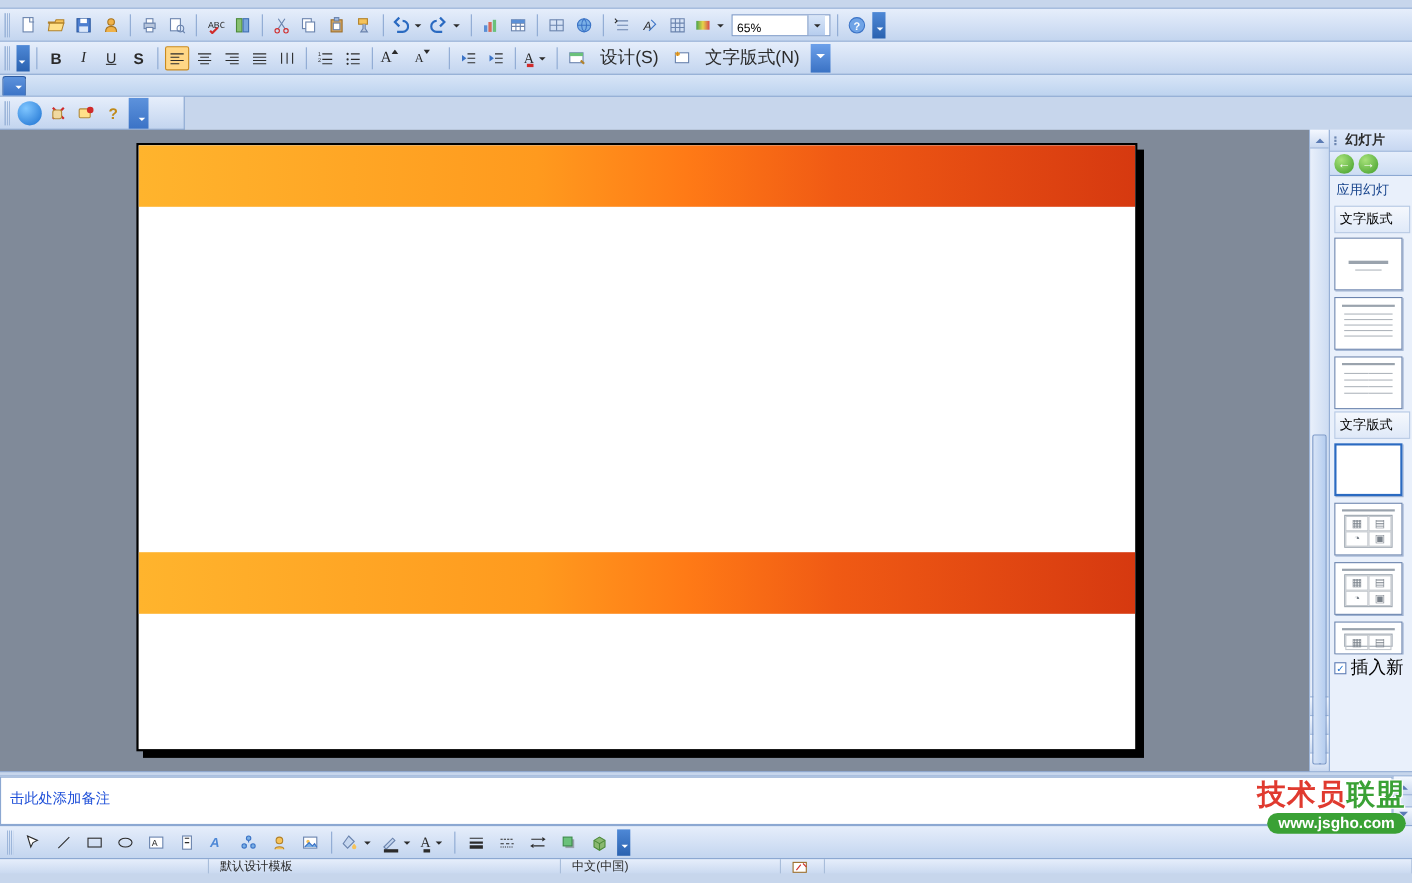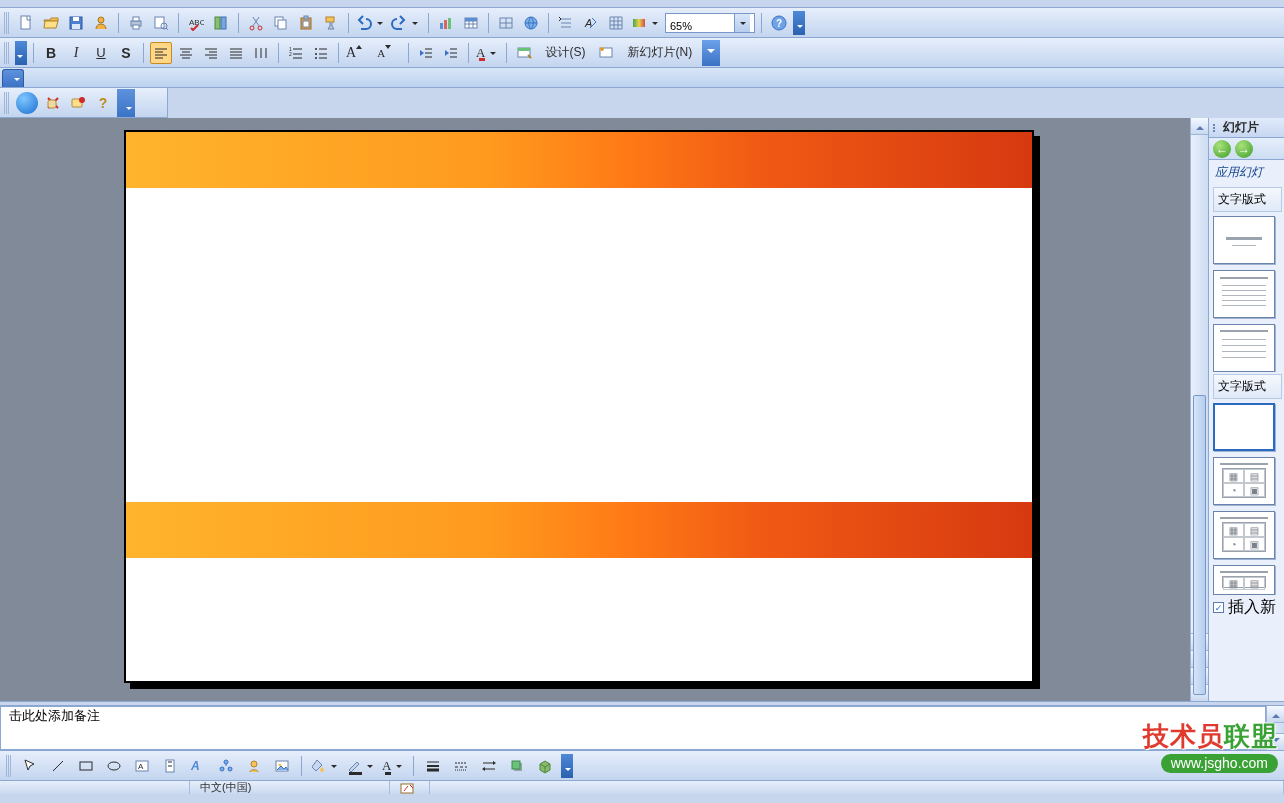--- a/index.html
+++ b/index.html
@@ -21,21 +21,21 @@
 .zoombox { width:90px; height:20px; background:#fff; border:1px solid #7a98c7; font-size:11px; padding:0 4px; display:flex; align-items:flex-end; justify-content:space-between; }
 .zoombox .dd { width:16px; height:18px; background:linear-gradient(#d9e6f8,#b6cdee); border-left:1px solid #7a98c7; display:flex; align-items:center; justify-content:center; }
 .zoombox .dd::after { content:""; border:3px solid transparent; border-top-color:#2b2b2b; position:relative; top:2px; }
 .zoombox input { border:none; outline:none; width:60px; font-size:11px; background:transparent; }
 
 
 .tb1 { height:30px; }
 
 .tb2 { height:30px; }
 .tb2 .tbtn.active { border:1px solid #c98a1f; background:#ffd786; }
-.txtbtn { padding:0 6px; font-size:12px; }
+.txtbtn { padding:0 6px; font-size:16px; }
 .wideend { background:linear-gradient(#6ca0ea,#3a72c4); height:26px; width:18px; display:flex; align-items:center; justify-content:center;}
 .wideend::after{content:"";border:4px solid transparent;border-top-color:#fff;}
 
 
 .tabby { height:20px; background:linear-gradient(#d8e5f7,#bdd3ef); border-bottom:1px solid #8ca8d2; display:flex; align-items:flex-end; }
 .tabby .tab { width:22px; height:18px; background:linear-gradient(#5d92dc,#3b73c6); border:1px solid #2d5aa0; border-bottom:none; border-radius:3px 3px 0 0; margin-left:2px; display:flex; align-items:flex-end; justify-content:flex-end; }
 .tabby .tab::after{content:"";border:3px solid transparent; border-top-color:#fff; margin:0 3px 3px 0;}
 
 
 .tb3 { height:30px; }
@@ -70,55 +70,55 @@
 .vscroll .navbtn.mid::after{content:""; width:6px;height:6px;border:1px solid #5b7bb4;}
 .vscroll .navbtn.mid{flex-direction:row;}
 
 
 .taskpane { width:76px; background:#e9f0fb; border-left:1px solid #8ca8d2; display:flex; flex-direction:column; font-size:12px; }
 .tp-title { height:20px; background:linear-gradient(#e0eafb,#c7d7f1); border-bottom:1px solid #8ca8d2; display:flex; align-items:center; padding:0 4px; gap:4px; font-weight:bold; color:#2b2b2b;}
 .tp-title .dots { width:6px; display:flex; flex-direction:column; gap:1px; }
 .tp-title .dots span{width:2px;height:2px;background:#6c85af;}
 .tp-nav { height:22px; background:linear-gradient(#e6eefb,#cdddf3); border-bottom:1px solid #8ca8d2; display:flex; align-items:center; gap:4px; padding:0 4px;}
 .tp-nav .rnd { width:18px;height:18px; border-radius:50%; background:radial-gradient(circle at 35% 30%,#a8e27a,#3e9c28); display:flex; align-items:center; justify-content:center; color:#fff; font-size:12px; font-weight:bold;}
-.tp-label { padding:4px 6px; color:#15428b;font-style:italic; }
+.tp-label { padding:4px 6px; color:#15428b; }
 .tp-section { background:linear-gradient(#f5f8fd,#dfe9f8); border:1px solid #b7c9e4; margin:2px 2px 0 4px; padding:3px 4px; font-size:12px;}
 .tp-thumbs { padding:4px 4px 0 4px; display:flex; flex-direction:column; gap:6px; overflow:hidden;}
 .tp-th { width:62px; height:48px; background:#fff; border:1px solid #6b84ae; box-shadow:1px 1px 0 #9eb2d2; position:relative; }
 .tp-th.sel { border:2px solid #2a6ac1; }
 .tp-th .ln { position:absolute; left:8px; right:8px; height:2px; background:#9aa3ad; }
 .tp-th .thin { height:1px; background:#b0b6bd; }
 .tp-insert { display:flex; align-items:center; gap:4px; padding:2px 4px; font-size:16px;}
 .tp-insert .chk{width:11px;height:11px;border:1px solid #5b7bb4;background:#fff;display:inline-flex;align-items:center;justify-content:center;}
 .tp-insert .chk::after{content:"✓";font-size:9px;color:#1a6fd0;}
 
 
 .splitter { height:5px; background:#c7d6ec; border-top:1px solid #8ca8d2; border-bottom:1px solid #8ca8d2; }
 .notespane { height:44px; display:flex; }
-.notesbody { flex:1; background:#fff; border:1px solid #8ca8d2; padding:0 8px; font-size:13px; color:#000000; }
+.notesbody { flex:1; background:#fff; border:1px solid #8ca8d2; padding:10px 8px; font-size:13px; color:#1d4ed8; }
 .notespane .vscroll{height:100%;}
 
 
 .drawtb { height:30px; background:linear-gradient(#e6eefb,#c3d5ef); border-top:1px solid #8ca8d2; display:flex; align-items:center; padding:2px 6px; gap:4px;}
 .drawtb .tbtn{min-width:24px;height:24px;}
 
 
 .status { height:14px; background:linear-gradient(#e6eefb,#cad9f0); border-top:1px solid #8ca8d2; display:flex; font-size:11px; color:#2b2b2b; }
 .status .cell { border-right:1px solid #a8bdda; padding:0 10px; display:flex; align-items:center; height:100%; overflow:hidden; }
 .status .cell.first{width:190px;}
 .status .cell.wide{width:320px;}
 .status .cell.wide2{width:200px;text-align:right;}
 .status .cell.ico{width:40px;}
 
 
-.wm { position:absolute; right:6px; bottom:30px; text-align:right; pointer-events:none; z-index:50;margin-left:41px;}
+.wm { position:absolute; right:6px; bottom:45px; text-align:right; pointer-events:none; z-index:50;margin-left:41px;}
 .wm .l1 { font-size:26px; font-weight:bold; letter-spacing:1px; position:relative; }
 .wm .l1 .red{color:#e03a2f;text-shadow:0 0 2px #fff,1px 1px 0 #fff,-1px -1px 0 #fff;}
 .wm .l1 .grn{color:#3aa135;text-shadow:0 0 2px #fff,1px 1px 0 #fff,-1px -1px 0 #fff;}
-.wm .l2 { font-size:14px; font-weight:normal; color:#fff; background:#3aa135; padding:1px 10px 2px; border-radius:10px; display:inline-block; margin-top:-2px;text-align:right;}
+.wm .l2 { font-size:14px; font-weight:bold; color:#fff; background:#3aa135; padding:1px 10px 2px; border-radius:10px; display:inline-block; margin-top:-2px;text-align:right;}
 
 
 .lt-title .ln:nth-child(1){top:20px;height:3px;left:12px;right:12px;}
 .lt-title .ln:nth-child(2){top:28px;left:18px;right:18px;}
 .lt-bul .ln:nth-child(1){top:6px;left:6px;right:6px;}
 .lt-bul .ln:nth-child(2){top:14px;}
 .lt-bul .ln:nth-child(3){top:19px;}
 .lt-bul .ln:nth-child(4){top:24px;}
 .lt-bul .ln:nth-child(5){top:29px;}
 .lt-bul .ln:nth-child(6){top:34px;}
@@ -432,21 +432,21 @@
       <span>设计(S)</span>
     </div>
   <div class="tbtn">
       <svg viewBox="0 0 16 16">
         <rect x="2" y="3" width="12" height="9" fill="#fff" stroke="#6b84ae"></rect>
         <circle cx="4" cy="4" r="2" fill="#f6c35a"></circle>
         <path d="M4 2v4M2 4h4" stroke="#d68a1a"></path>
       </svg>
     </div>
   <div class="tbtn txtbtn">
-      <span>新幻灯片(N)</span>
+      <span>文字版式(N)</span>
     </div>
   <div class="wideend"></div>
 </div>
 
 <div class="tabby">
   <div class="tab"></div>
 </div>
 
 <div class="tbstrip tb3" style="width:168px;border-right:1px solid #8ca8d2;">
   <div class="grabber"></div>
@@ -696,20 +696,23 @@
       <svg viewBox="0 0 16 16">
         <path d="M3 6l5-3 5 3v6l-5 3-5-3z" fill="#8ab870" stroke="#4c8a3a"></path>
         <path d="M3 6l5 3 5-3M8 9v6" fill="none" stroke="#4c8a3a"></path>
       </svg>
     </div>
   <div class="endgrip"></div>
 </div>
 
 <div class="status">
   <div class="cell first"></div>
+  <div class="cell wide">
+      <span>默认设计模板</span>
+    </div>
   <div class="cell wide2">
       <span>中文(中国)</span>
     </div>
   <div class="cell ico">
       <svg width="16" height="12" viewBox="0 0 16 12">
         <rect x="1" y="2" width="12" height="9" fill="#fff" stroke="#9c6e2b"></rect>
         <path d="M4 9l4-5" stroke="#d02b2b" stroke-width="1"></path>
         <path d="M10 3l3 3" stroke="#d02b2b"></path>
       </svg>
     </div>

